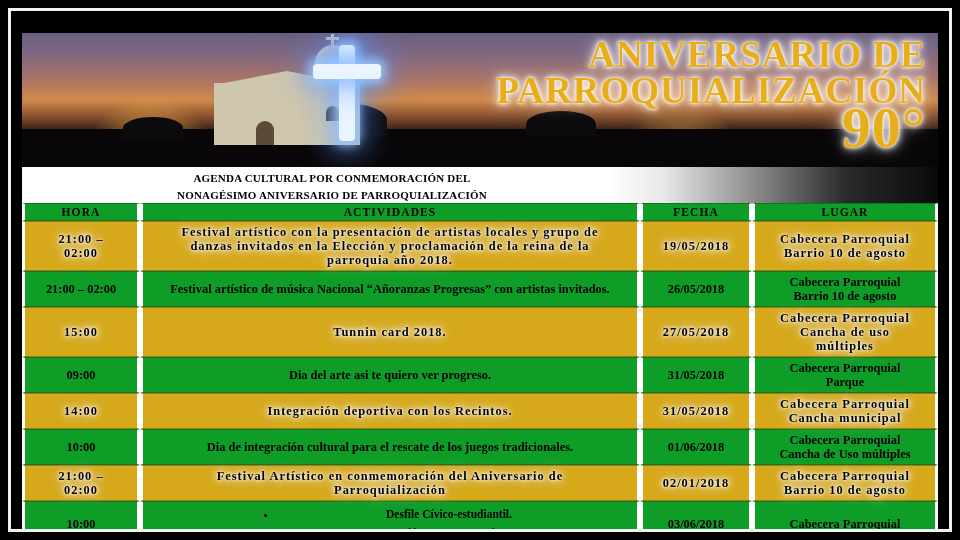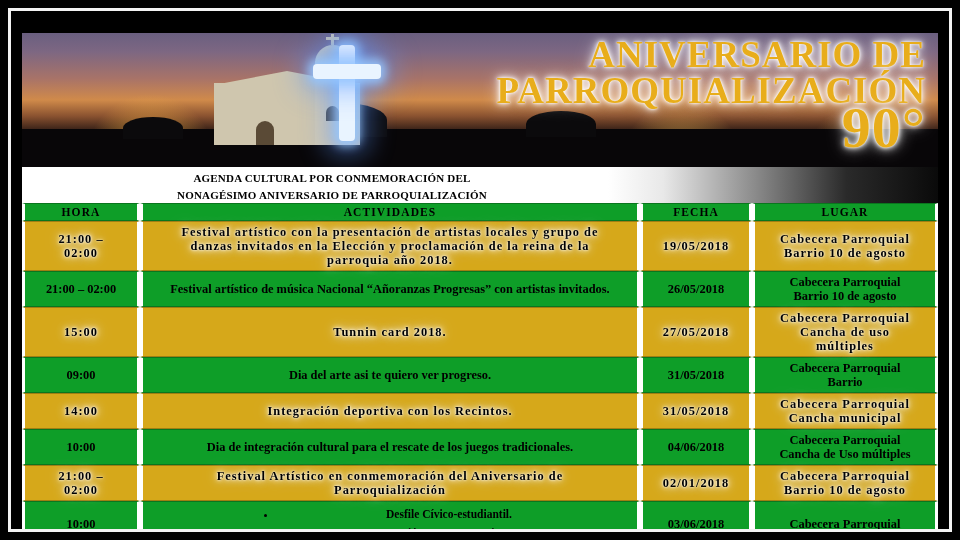--- a/index.html
+++ b/index.html
@@ -163,36 +163,36 @@
               <div>Cabecera Parroquial</div>
               <div>Cancha de uso múltiples</div>
             </td>
           </tr>
           <tr class="green">
             <td class="hora">09:00</td>
             <td class="act">Dia del arte asi te quiero ver progreso.</td>
             <td class="fecha">31/05/2018</td>
             <td class="lugar">
               <div>Cabecera Parroquial</div>
-              <div>Barrio</div>
+              <div>Parque</div>
             </td>
           </tr>
           <tr class="gold">
             <td class="hora">14:00</td>
             <td class="act">Integración deportiva con los Recintos.</td>
             <td class="fecha">31/05/2018</td>
             <td class="lugar">
               <div>Cabecera Parroquial</div>
               <div>Cancha municipal</div>
             </td>
           </tr>
           <tr class="green">
             <td class="hora">10:00</td>
             <td class="act small">Dia de integración cultural para el rescate de los juegos tradicionales.</td>
-            <td class="fecha">04/06/2018</td>
+            <td class="fecha">01/06/2018</td>
             <td class="lugar">
               <div>Cabecera Parroquial</div>
               <div>Cancha de Uso múltiples</div>
             </td>
           </tr>
           <tr class="gold">
             <td class="hora">21:00 – 02:00</td>
             <td class="act small">Festival Artístico en conmemoración del Aniversario de Parroquialización</td>
             <td class="fecha">02/01/2018</td>
             <td class="lugar">

